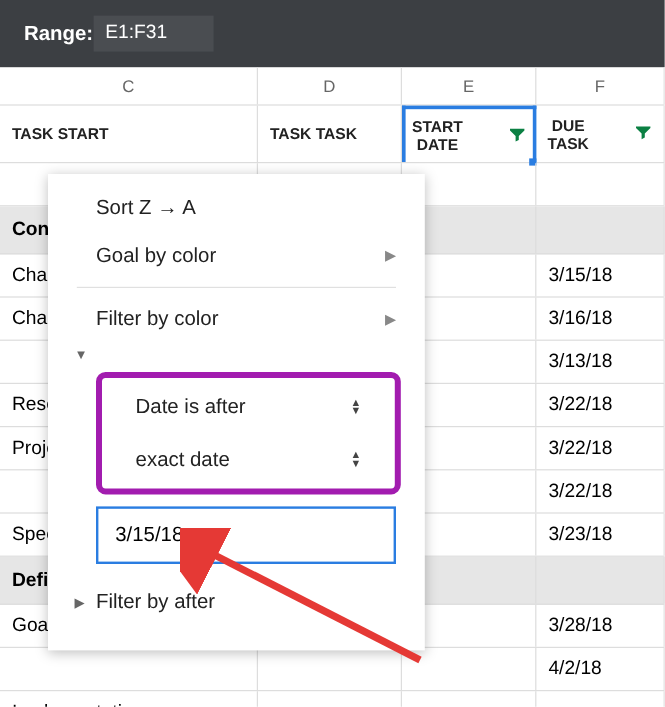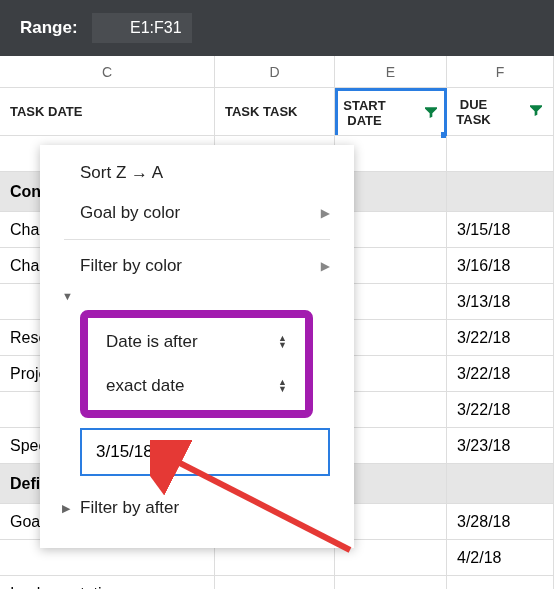--- a/index.html
+++ b/index.html
@@ -1,20 +1,20 @@
 <!DOCTYPE html>
 <html><head>
 <meta charset="utf-8">
 <style>
 * { box-sizing: border-box; margin: 0; padding: 0; }
 body { font-family: Arial, sans-serif; background: #fff; width: 554px; height: 589px; overflow: hidden; position: relative; }
 
 .range-bar { background: #3c3f43; height: 56px; display: flex; align-items: center; padding: 0 20px; color: #fff; }
-.range-label { font-size: 17px; font-weight: bold; margin-right: 14px; }
-.range-input { background: #4a4d51; color: #fff; border: none; padding: 6px 10px; font-size: 16px; width: 100px; text-align: right; }
+.range-label { font-size: 17px; font-weight: bold; }
+.range-input { background: #4a4d51; color: #fff; border: none; padding: 6px 10px; font-size: 16px; width: 100px; }
 
 .sheet { position: relative; }
 .col-headers { display: flex; height: 32px; border-bottom: 1px solid #ddd; }
 .col-header { display: flex; align-items: center; justify-content: center; font-size: 14px; color: #666; border-right: 1px solid #ddd; }
 .col-c { width: 215px; }
 .col-d { width: 120px; }
 .col-e { width: 112px; }
 .col-f { width: 107px; }
 
 .field-headers { display: flex; height: 48px; border-bottom: 1px solid #ddd; }
@@ -30,21 +30,21 @@
 .row.category { background: #e6e6e6; height: 40px; }
 .row.category .cell { font-weight: bold; }
 .cell { display: flex; align-items: center; padding: 0 10px; font-size: 16px; border-right: 1px solid #ddd; white-space: nowrap; overflow: hidden; }
 
 .filter-panel { position: absolute; top: 145px; left: 40px; width: 314px; background: #fff; box-shadow: 0 2px 10px rgba(0,0,0,0.25); z-index: 10; padding: 8px 0 20px 0; }
 .menu-item { display: flex; align-items: center; padding: 10px 24px 10px 40px; font-size: 17px; color: #222; cursor: pointer; position: relative; }
 .menu-item .arrow-right { margin-left: auto; color: #888; font-size: 12px; }
 .menu-item .caret { position: absolute; left: 22px; font-size: 11px; color: #666; }
 .menu-divider { height: 1px; background: #e0e0e0; margin: 6px 24px; }
 
-.red-box { border: 8px solid #a21caf; border-radius: 8px; margin: 4px 41px 10px 40px; padding: 4px 4px; }
+.red-box { border: 5px solid #a21caf; border-radius: 8px; margin: 4px 20px 10px 40px; padding: 4px 14px; }
 .select-row { display: flex; align-items: center; justify-content: space-between; padding: 10px 14px; font-size: 17px; color: #222; cursor: pointer; }
 .select-row + .select-row { border-top: 0; margin-top: 4px; }
 .stepper { display: flex; flex-direction: column; font-size: 9px; color: #444; line-height: 7px; }
 
 .date-input { margin: 0 24px 12px 40px; }
 .date-input input { width: 100%; border: 2px solid #2a7de1; padding: 12px 14px; font-size: 17px; outline: none; }
 
 .annotation-arrow { position: absolute; top: 440px; left: 150px; z-index: 20; pointer-events: none; }
 </style>
 </head>
@@ -57,21 +57,21 @@
 
 <div class="sheet">
   <div class="col-headers">
     <div class="col-header col-c">C</div>
     <div class="col-header col-d">D</div>
     <div class="col-header col-e">E</div>
     <div class="col-header col-f">F</div>
   </div>
   <div class="field-headers">
     <div class="field-header col-c">
-        <span>TASK DATE</span>
+        <span>TASK START</span>
       </div>
     <div class="field-header col-d">
         <span>TASK TASK</span>
       </div>
     <div class="field-header col-e centered">
       <span>START DATE</span>
       <span class="filter-icon"><svg viewBox="0 0 24 24">
             <path fill="#0b8043" d="M3 5h18v2l-7 7v5l-4 2v-7L3 7z"></path>
           </svg></span>
       <span class="col-e-marker"></span>

